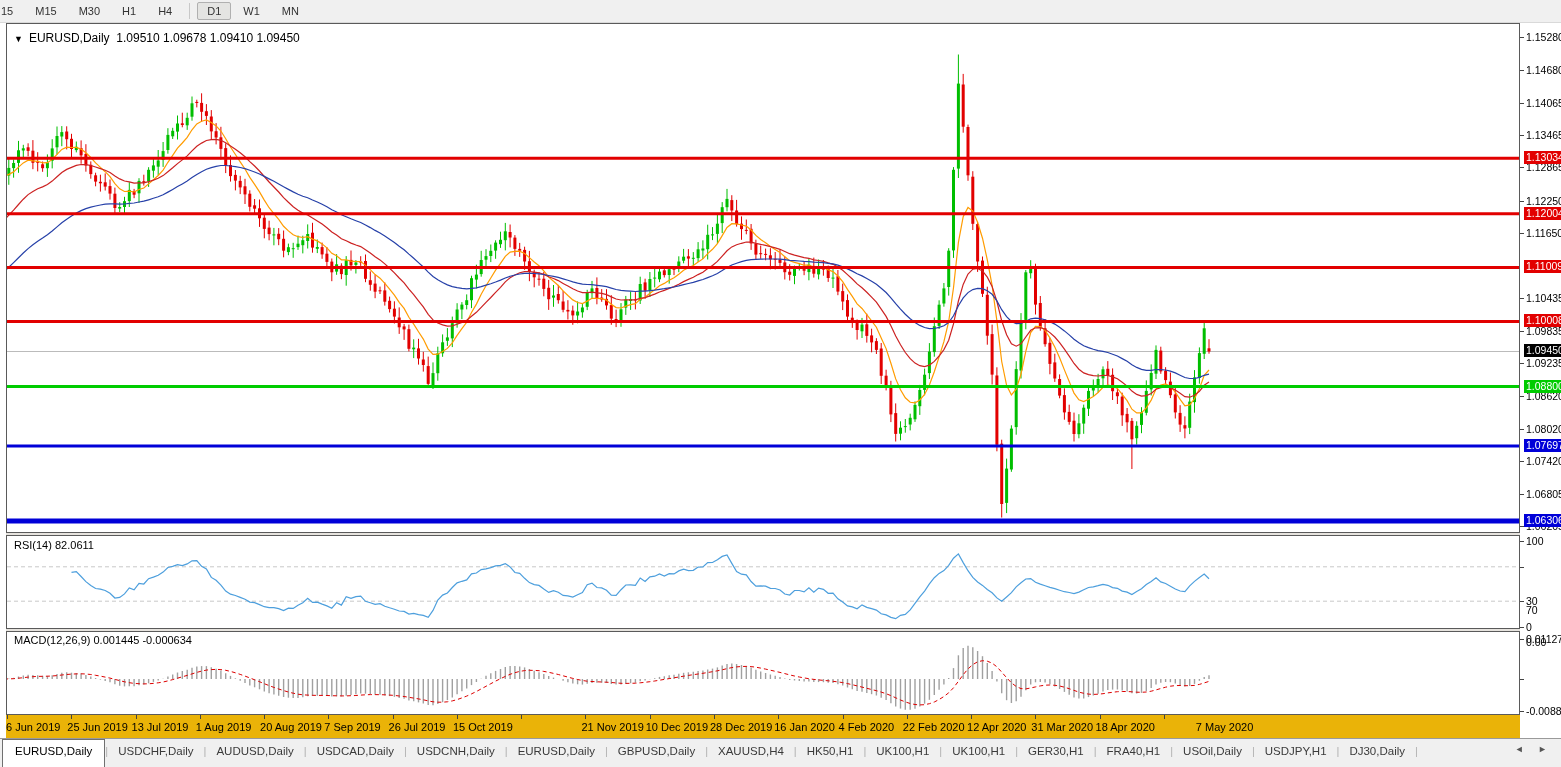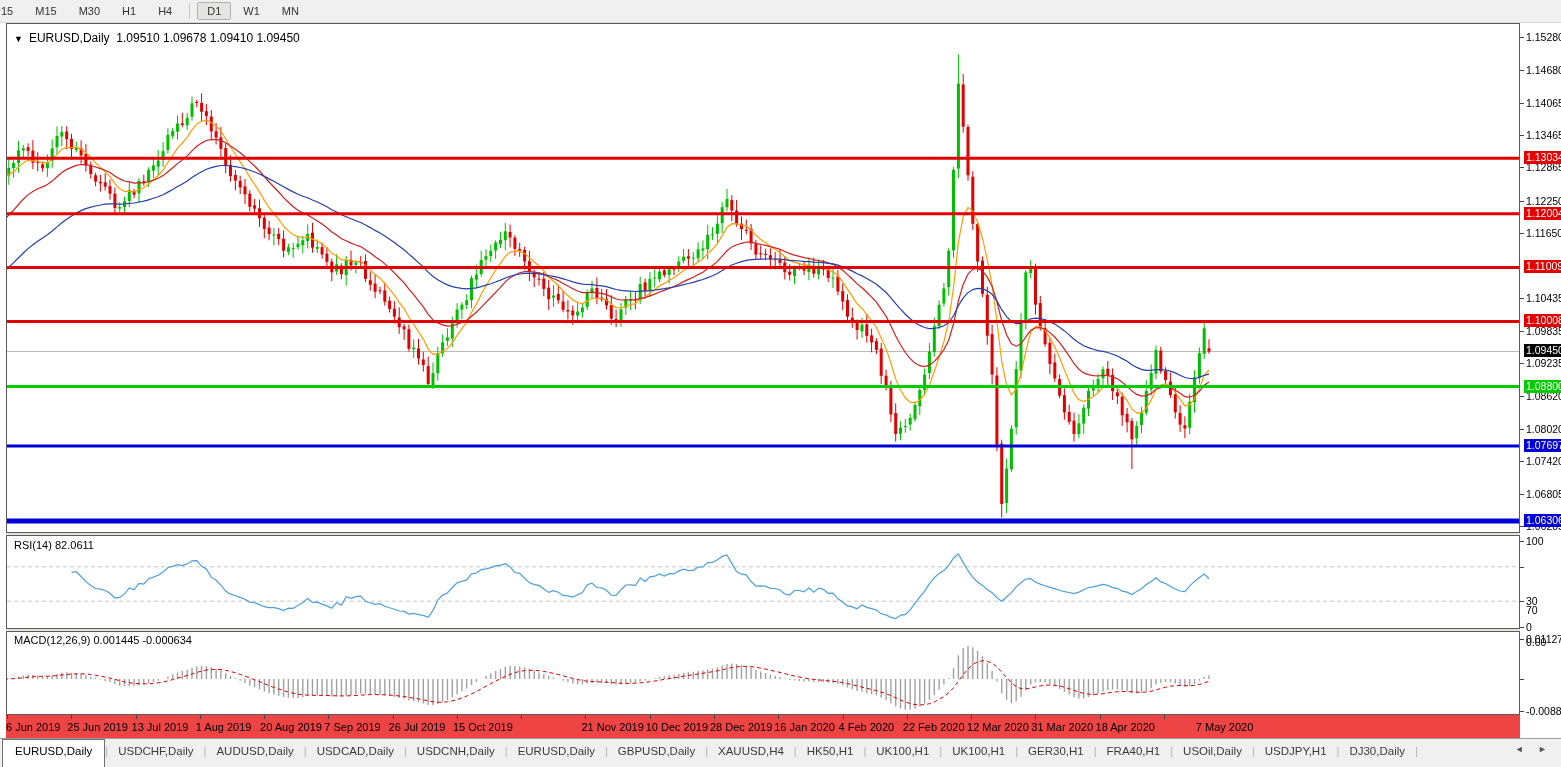--- a/index.html
+++ b/index.html
@@ -19,21 +19,21 @@
   #chart-title{position:absolute;left:14px;top:31px;font-size:12px;color:#000;z-index:30;}
   #chart-title .tri{font-size:9px;margin-right:6px;}
   .ind-label{position:absolute;font-size:11px;color:#000;z-index:30;}
   
   #price-axis{position:absolute;left:1520px;top:23px;width:41px;height:715px;background:#fff;}
   .ax-tick{position:absolute;left:0;width:4px;height:1px;background:#444;}
   .ax-label{position:absolute;left:6px;font-size:10.5px;color:#000;white-space:nowrap;}
   .ax-badge{position:absolute;left:4px;font-size:10.5px;line-height:13px;height:13px;color:#fff;
     padding:0 2px;white-space:nowrap;z-index:5;}
   
-  #date-axis{position:absolute;left:6px;top:715px;width:1514px;height:23px;background:#ef4444;}
+  #date-axis{position:absolute;left:6px;top:715px;width:1514px;height:23px;background:#eab308;}
   .d-tick{position:absolute;top:0;width:1px;height:4px;background:#444;}
   .d-label{position:absolute;top:6px;font-size:11px;color:#000;white-space:nowrap;}
   
   #tabbar{position:absolute;left:0;top:738px;width:1561px;height:29px;background:#f0f0f0;
     border-top:1px solid #9a9a9a;display:flex;align-items:stretch;}
   .tab{font-size:11.5px;color:#3a3a3a;padding:6px 10px 0 10px;white-space:nowrap;cursor:default;}
   .tab.active{background:#fff;border:1px solid #707070;border-top:1px solid #707070;border-bottom:none;
     color:#000;margin-left:2px;padding:5px 12px 0 12px;}
   .tab-sep{color:#b0b0b0;padding-top:6px;font-size:11px;}
   #tab-arrows{position:absolute;right:8px;top:744px;font-size:9px;color:#555;letter-spacing:6px;}
@@ -935,21 +935,21 @@
       <div class="d-label" style="left: 639.7px;">10 Dec 2019</div>
       <div class="d-tick" style="left: 707.97px;"></div>
       <div class="d-label" style="left: 703.97px;">28 Dec 2019</div>
       <div class="d-tick" style="left: 772.24px;"></div>
       <div class="d-label" style="left: 768.24px;">16 Jan 2020</div>
       <div class="d-tick" style="left: 836.51px;"></div>
       <div class="d-label" style="left: 832.51px;">4 Feb 2020</div>
       <div class="d-tick" style="left: 900.78px;"></div>
       <div class="d-label" style="left: 896.78px;">22 Feb 2020</div>
       <div class="d-tick" style="left: 965.05px;"></div>
-      <div class="d-label" style="left: 961.05px;">12 Mar 2020</div>
+      <div class="d-label" style="left: 961.05px;">12 Apr 2020</div>
       <div class="d-tick" style="left: 1029.32px;"></div>
       <div class="d-label" style="left: 1025.32px;">31 Mar 2020</div>
       <div class="d-tick" style="left: 1093.59px;"></div>
       <div class="d-label" style="left: 1089.59px;">18 Apr 2020</div>
       <div class="d-tick" style="left: 1157.86px;"></div>
       <div class="d-label" style="left: 1153.86px; margin-left: 36px;">7 May 2020</div>
     </div>
 
   <div id="tabbar">
       <div class="tab active">EURUSD,Daily</div>

